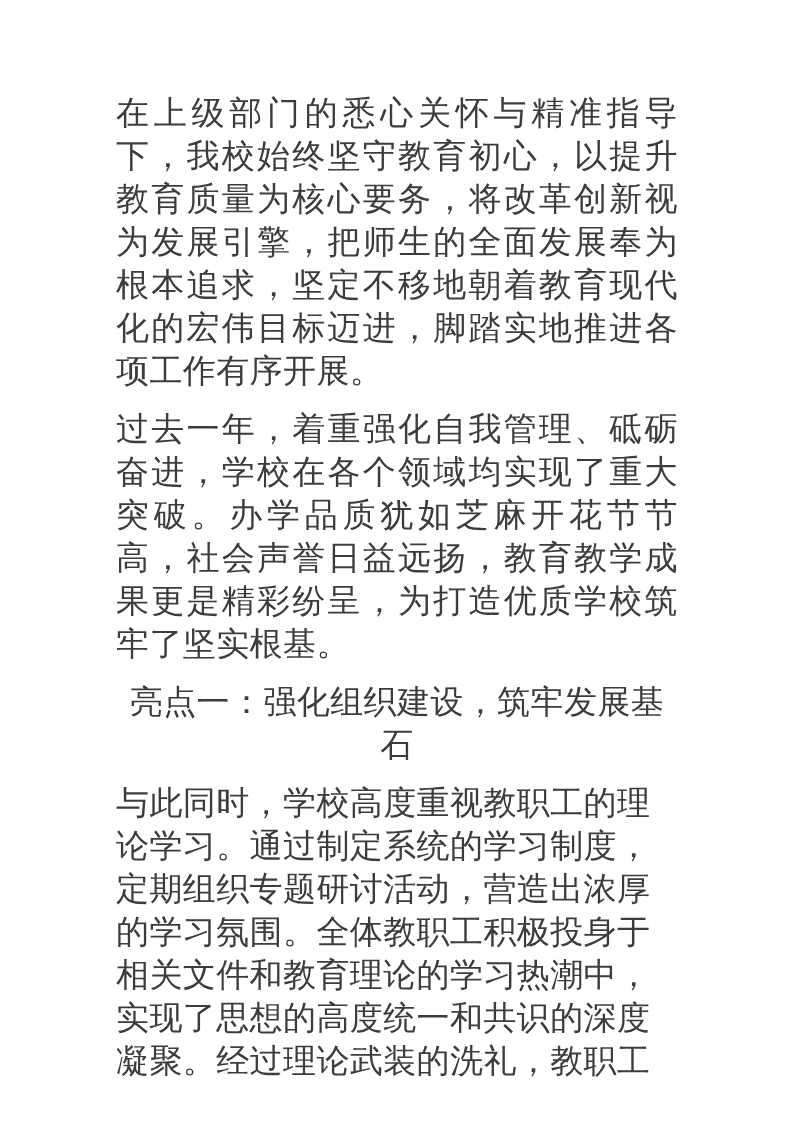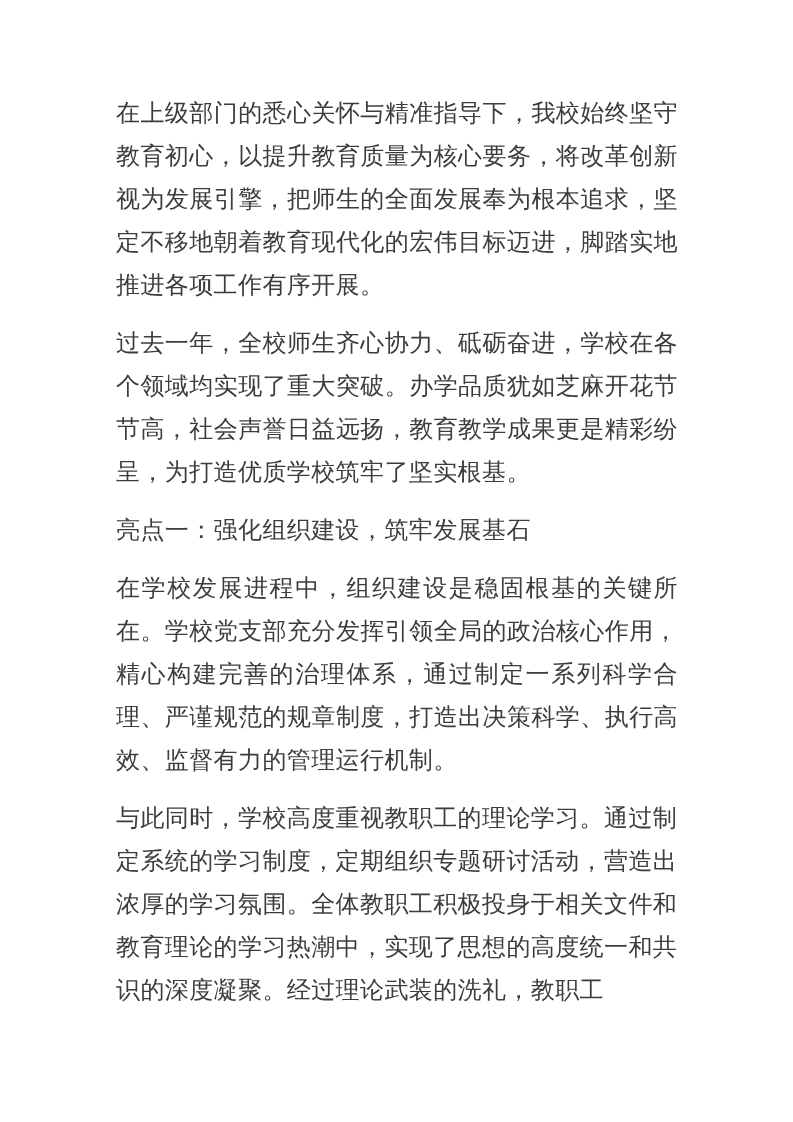--- a/index.html
+++ b/index.html
@@ -19,50 +19,49 @@
     box-sizing: border-box;
   }
   .doc-body {
     position: absolute;
     left: 116px;
     top: 92px;
     width: 562px;
   }
   .para {
     margin: 0 0 15px 0;
-    font-size: 24px;
+    font-size: 33px;
     line-height: 43px;
     color: #3c3c3c;
     text-align: justify;
     text-justify: inter-character;
     letter-spacing: 0.4px;
     font-weight: 400;
     -webkit-font-smoothing: antialiased;
   }
   .para:last-child {
     margin-bottom: 0;
   }
   .para.heading {
-    text-align: left;
+    text-align: center;
   }
   .para.truncated {
     text-align: left;
   }
 </style>
 </head>
 <body>
 
 <div class="page">
   <div class="doc-body">
 
     <p class="para">在上级部门的悉心关怀与精准指导下，我校始终坚守教育初心，以提升教育质量为核心要务，将改革创新视为发展引擎，把师生的全面发展奉为根本追求，坚定不移地朝着教育现代化的宏伟目标迈进，脚踏实地推进各项工作有序开展。</p>
 
-    <p class="para">过去一年，全校师生齐心协力、砥砺奋进，学校在各个领域均实现了重大突破。办学品质犹如芝麻开花节节高，社会声誉日益远扬，教育教学成果更是精彩纷呈，为打造优质学校筑牢了坚实根基。</p>
+    <p class="para">过去一年，着重强化自我管理、砥砺奋进，学校在各个领域均实现了重大突破。办学品质犹如芝麻开花节节高，社会声誉日益远扬，教育教学成果更是精彩纷呈，为打造优质学校筑牢了坚实根基。</p>
 
     <p class="para heading">亮点一：强化组织建设，筑牢发展基石</p>
 
-    <p class="para">在学校发展进程中，组织建设是稳固根基的关键所在。学校党支部充分发挥引领全局的政治核心作用，精心构建完善的治理体系，通过制定一系列科学合理、严谨规范的规章制度，打造出决策科学、执行高效、监督有力的管理运行机制。</p>
 
 
     <p class="para truncated">与此同时，学校高度重视教职工的理论学习。通过制定系统的学习制度，定期组织专题研讨活动，营造出浓厚的学习氛围。全体教职工积极投身于相关文件和教育理论的学习热潮中，实现了思想的高度统一和共识的深度凝聚。经过理论武装的洗礼，教职工</p>
 
   </div>
 </div>
 
 </body></html>

